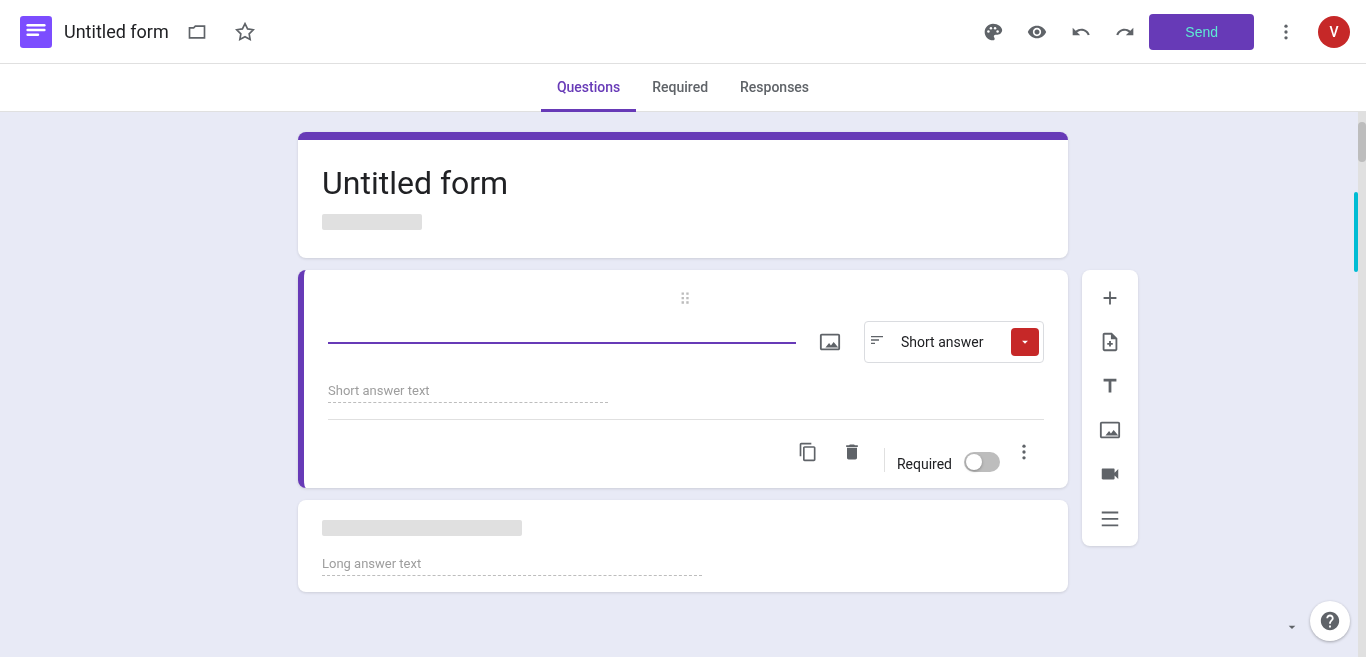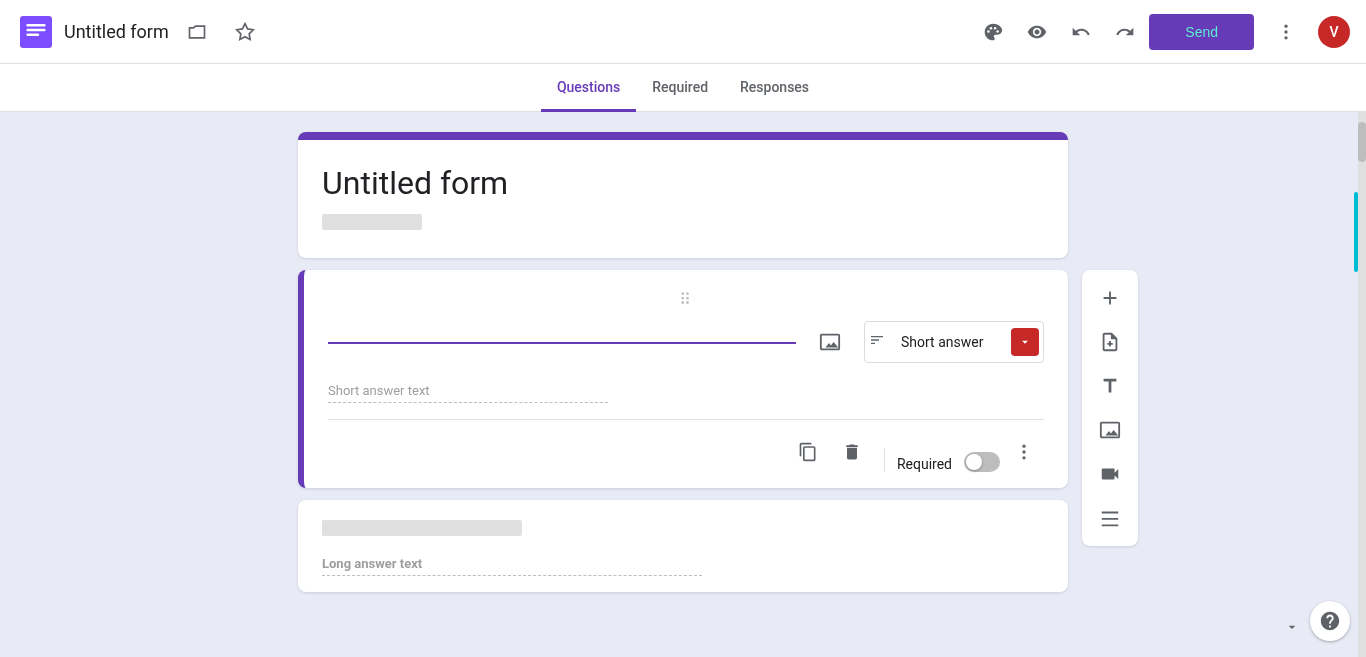--- a/index.html
+++ b/index.html
@@ -330,21 +330,20 @@
       border-radius: 2px;
       margin-bottom: 16px;
     }
     .long-answer-text {
       font-size: 13px;
       color: #9e9e9e;
       padding: 4px 0;
       border-bottom: 1px dashed #bdbdbd;
       width: 380px;
       display: inline-block;
-      font-weight: bold;
     }
 
     
     .right-sidebar {
       position: absolute;
       right: -70px;
       top: 0;
       width: 56px;
       background: #fff;
       border-radius: 8px;

